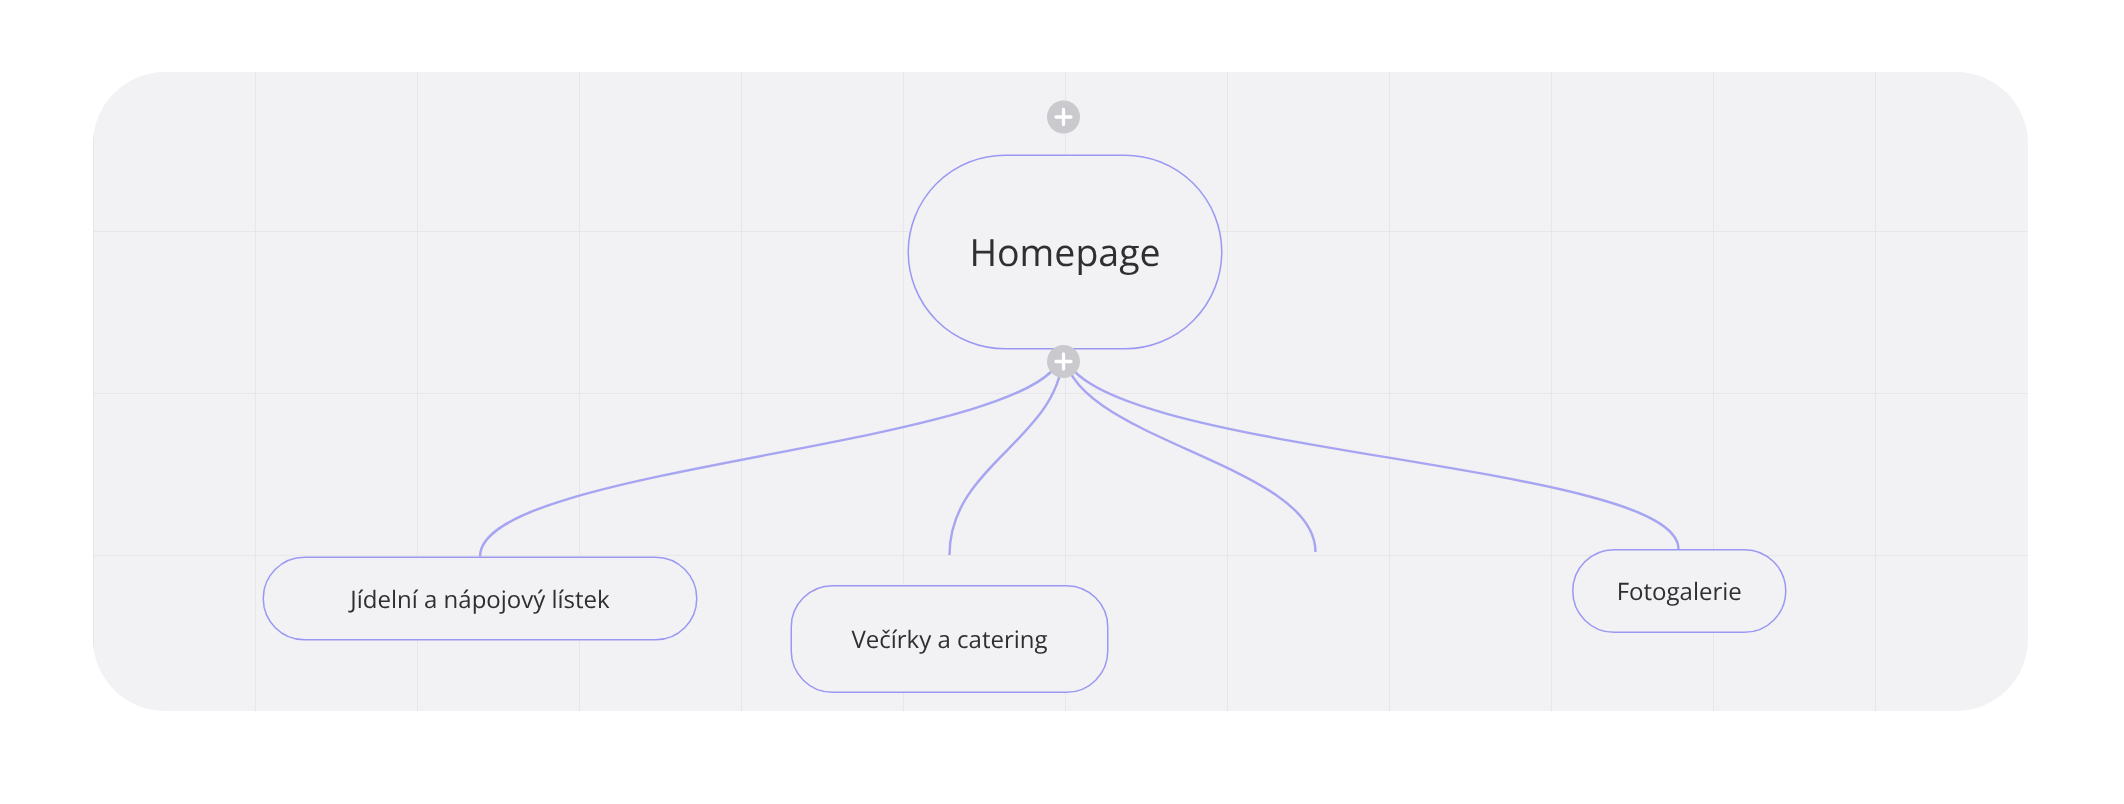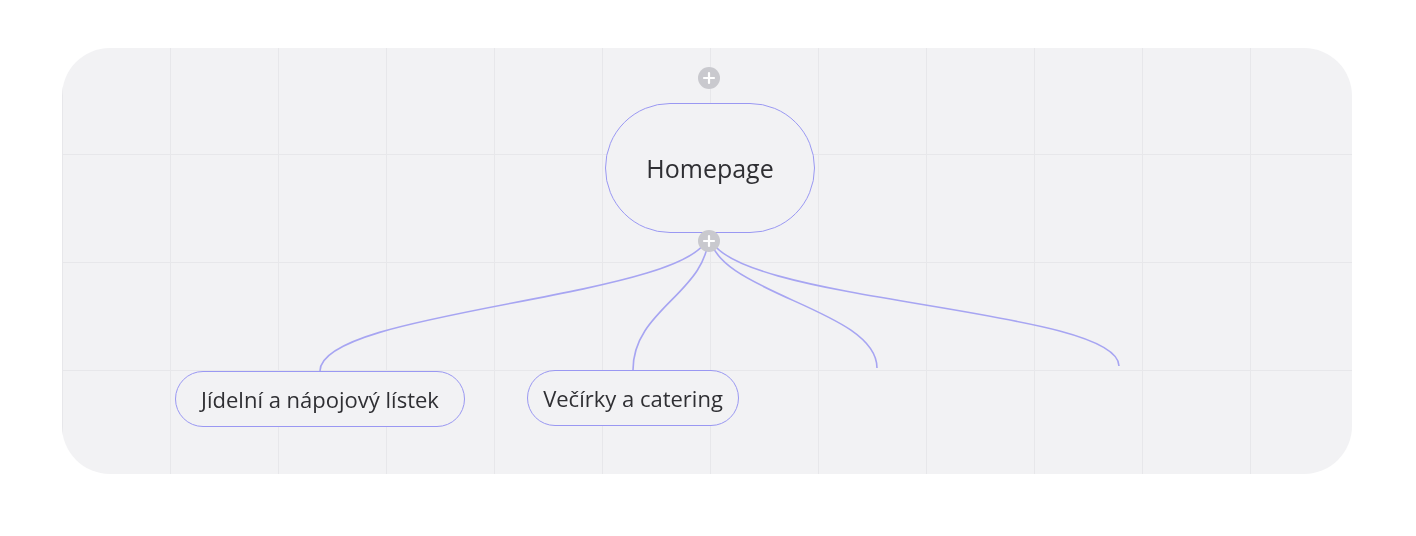--- a/index.html
+++ b/index.html
@@ -26,21 +26,21 @@
     overflow: hidden;
   }
   .node {
     position: absolute;
     display: flex;
     align-items: center;
     justify-content: center;
     border: 1.6px solid #9a98f2;
     background: #f2f2f4;
     color: #2f2f33;
-    font-size: 22px;
+    font-size: 16px;
     line-height: 1;
     white-space: nowrap;
     box-sizing: border-box;
     z-index: 3;
   }
   .node.root {
     font-size: 25px;
     border-width: 1.6px;
     border-radius: 65px;
     text-align: center;
@@ -101,19 +101,22 @@
   <div class="add-btn" style="left:636px; top:182px;">
     <svg width="14" height="14" viewBox="0 0 14 14">
       <path d="M7 2 L7 12 M2 7 L12 7" stroke="#ffffff" stroke-width="2.2" stroke-linecap="round"></path>
     </svg>
   </div>
 
   <div class="node leaf" style="left:113px; top:323px; width:290px; height:56px;">
     <span>Jídelní a nápojový lístek</span>
   </div>
 
-  <div class="node leaf" style="left:465px; top:322px; width:212px; height:56px;text-align:center;">
+  <div class="node leaf" style="left:465px; top:342px; width:212px; height:72px;text-align:center;">
     <span>Večírky a catering</span>
   </div>
 
 
+  <div class="node leaf" style="left:986px; top:318px; width:143px; height:56px;">
+    <span>Fotogalerie</span>
+  </div>
 
 </div>
 
 </body></html>

